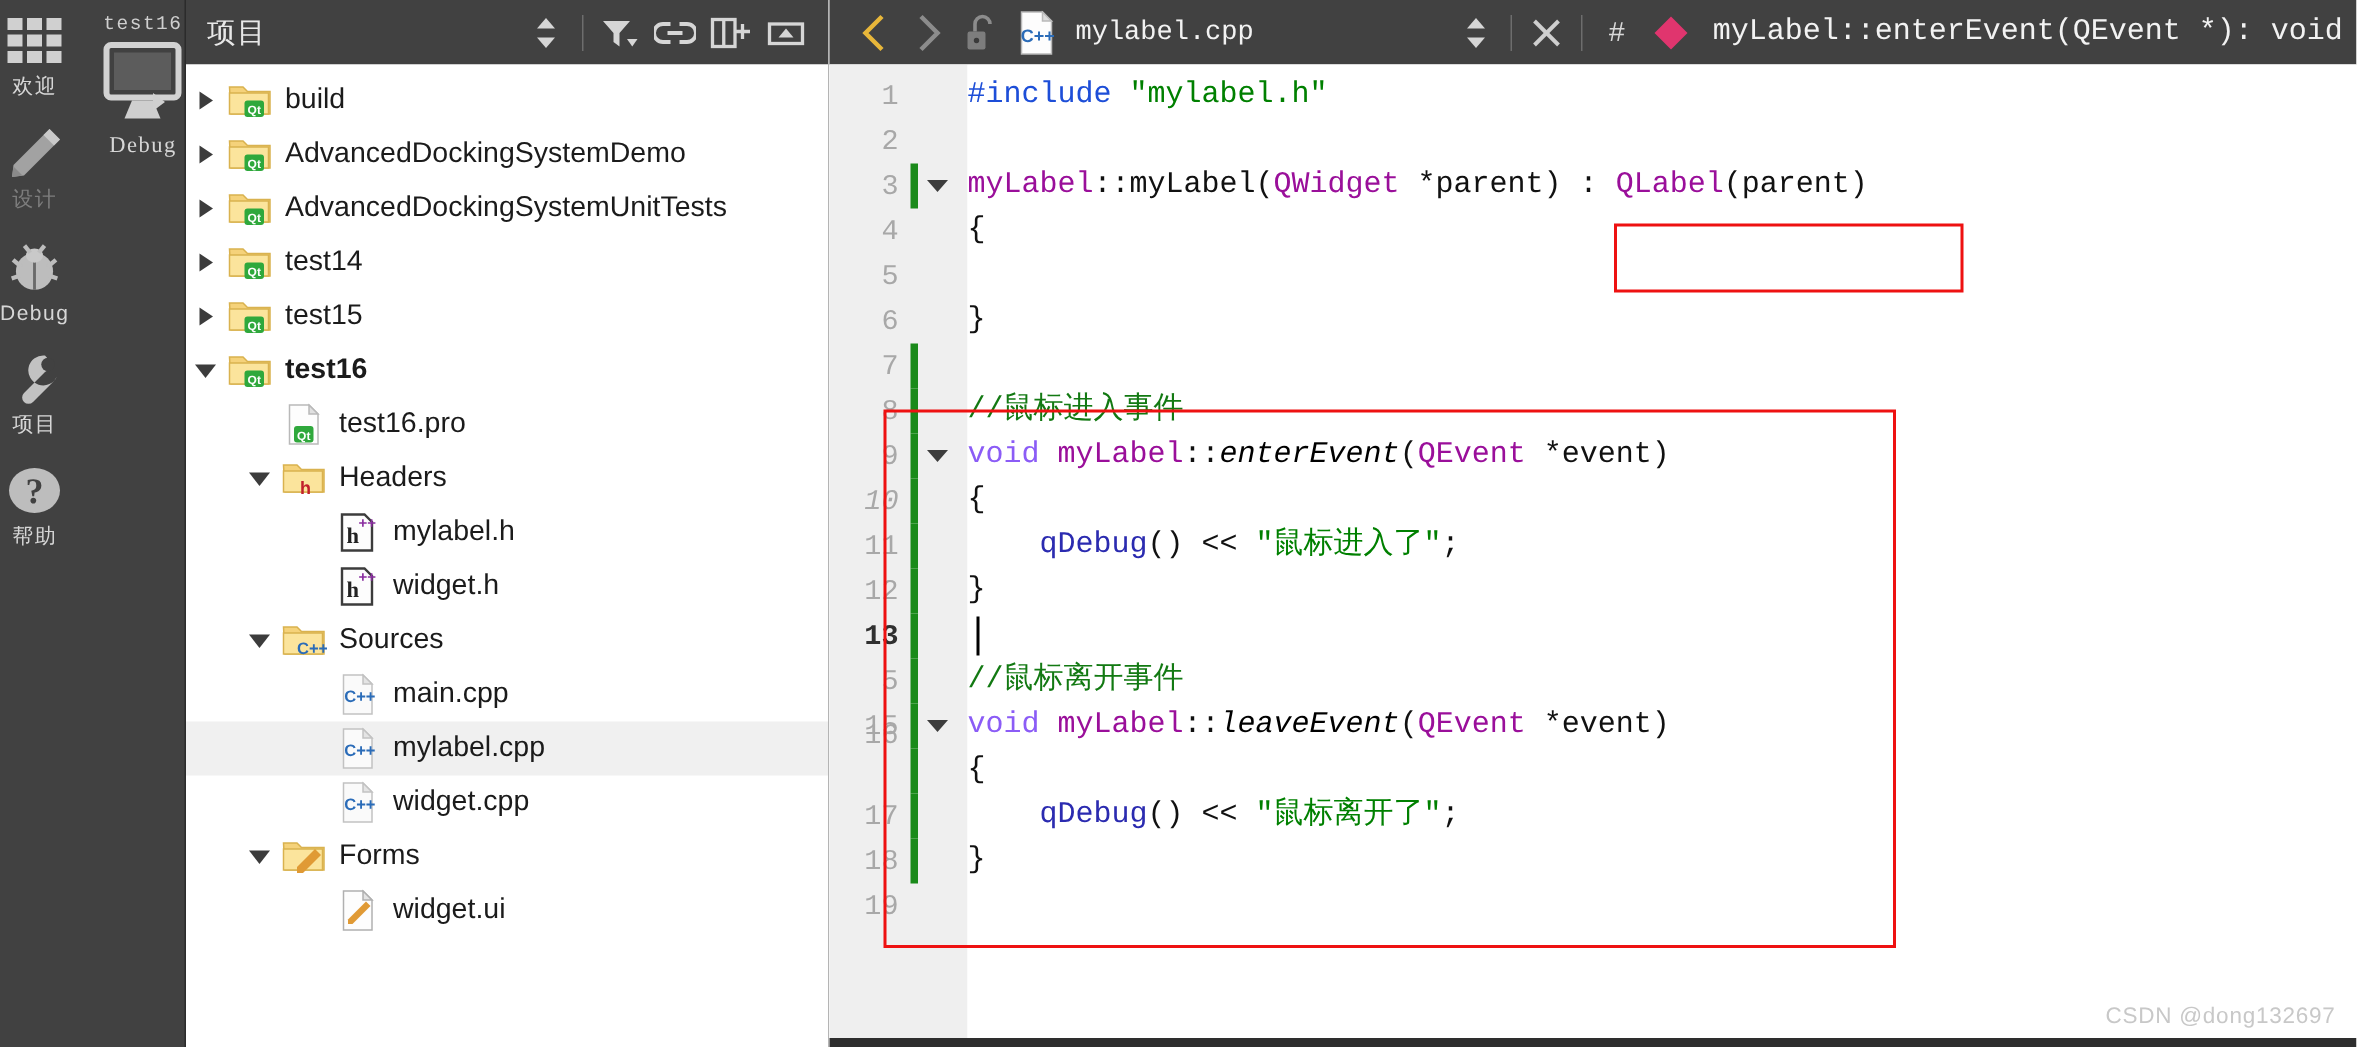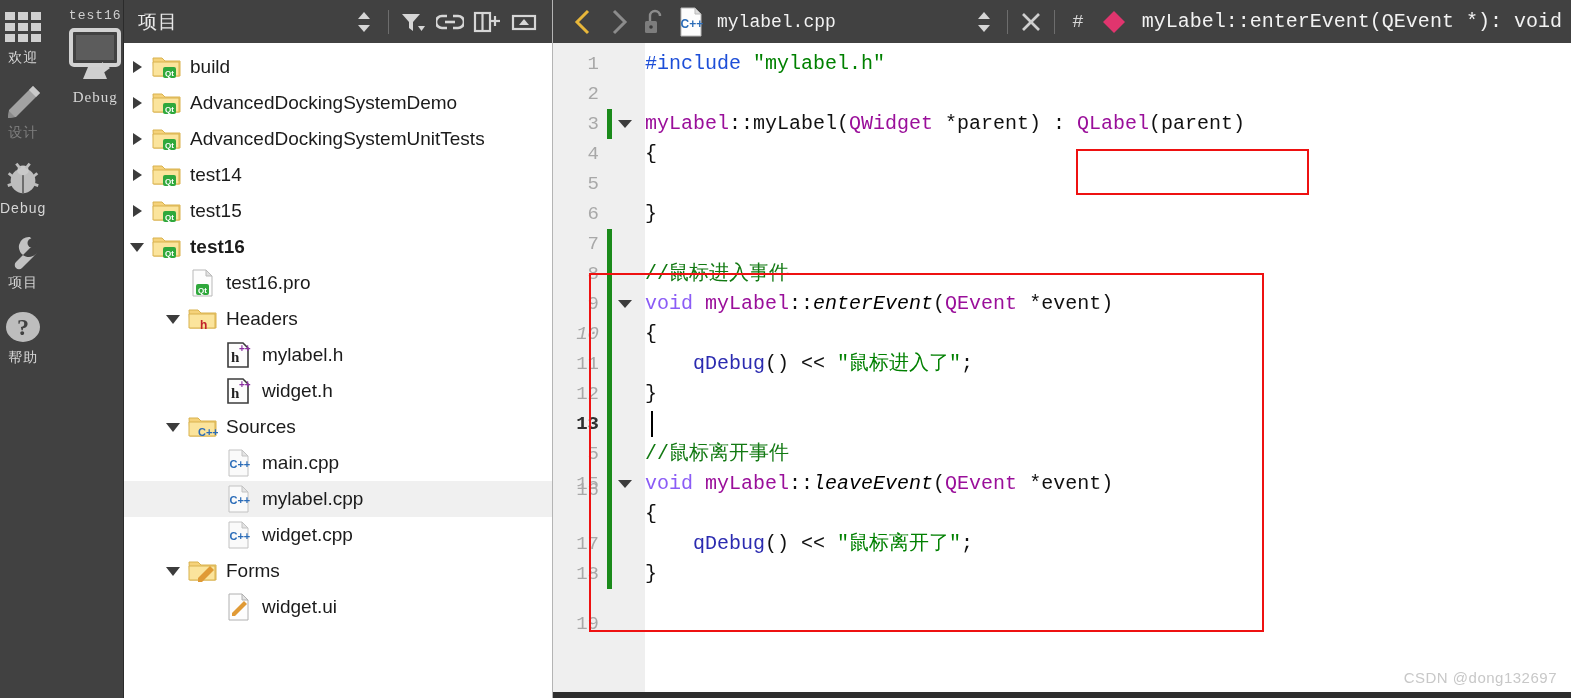--- a/index.html
+++ b/index.html
@@ -585,21 +585,21 @@
           <div class="chgbar" style="top: 426px; height: 30px;"></div>
           <div class="fold" style="top: 426px;">
             <div class="fold-tri"></div>
           </div>
           <div class="lnum" style="top: 432px;">16</div>
           <div class="chgbar" style="top: 456px; height: 30px;"></div>
           <div class="lnum" style="top: 486px;">17</div>
           <div class="chgbar" style="top: 486px; height: 30px;"></div>
           <div class="lnum" style="top: 516px;">18</div>
           <div class="chgbar" style="top: 516px; height: 30px;"></div>
-          <div class="lnum" style="top: 546px; margin-top: 20px;">19</div>
+          <div class="lnum" style="top: 546px;">19</div>
         </div>
       <div class="codearea" id="codearea">
           <div class="cline" style="top: 6px;"><span class="k-pre">#include </span><span class="k-str">"mylabel.h"</span></div>
           <div class="cline" style="top: 36px;"></div>
           <div class="cline" style="top: 66px;"><span class="k-type">myLabel</span><span class="k-plain">::myLabel(</span><span class="k-type">QWidget</span><span class="k-plain"> *parent) : </span><span class="k-type">QLabel</span><span class="k-plain">(parent)</span></div>
           <div class="cline" style="top: 96px;"><span class="k-plain">{</span></div>
           <div class="cline" style="top: 126px;"></div>
           <div class="cline" style="top: 156px;"><span class="k-plain">}</span></div>
           <div class="cline" style="top: 186px;"></div>
           <div class="cline" style="top: 216px;"><span class="k-com">//鼠标进入事件</span></div>

